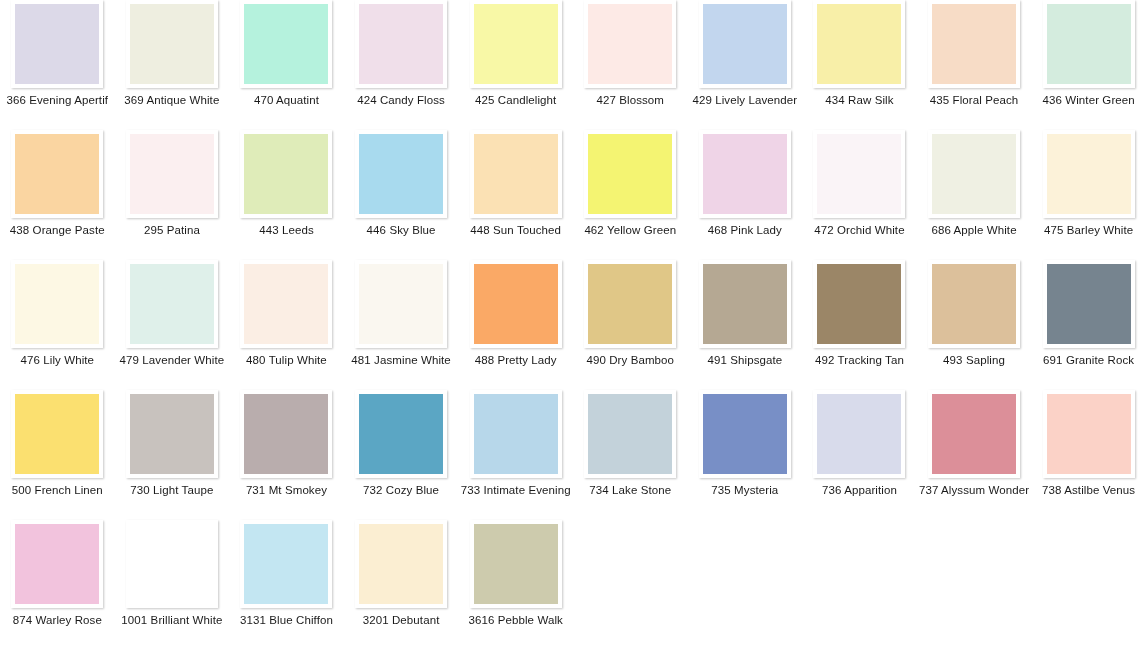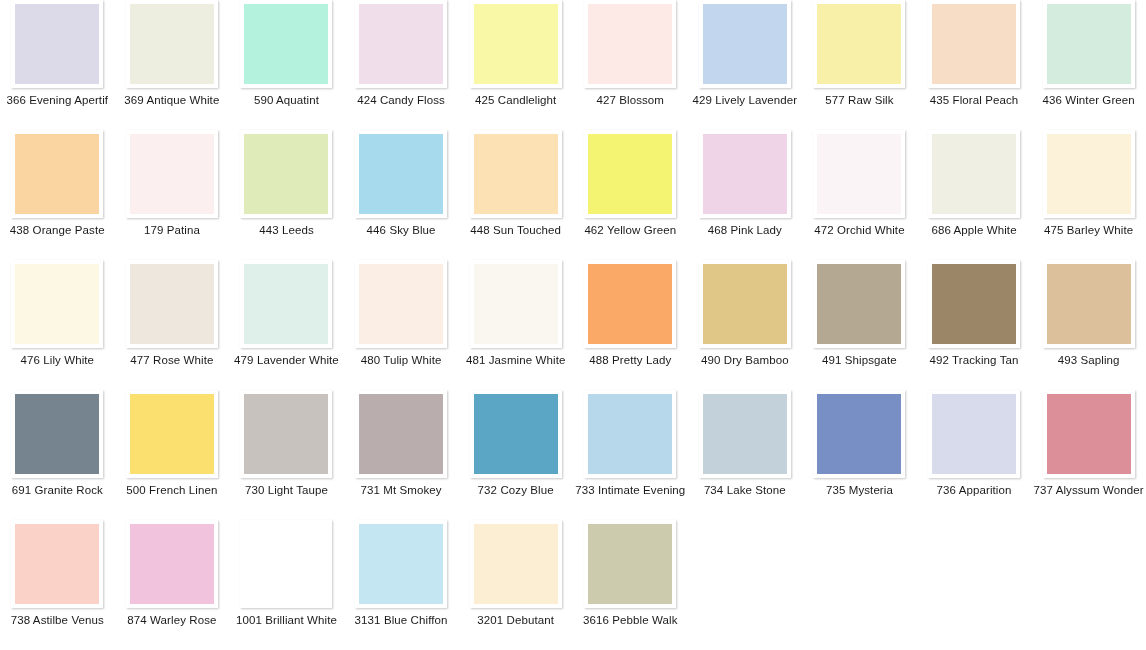--- a/index.html
+++ b/index.html
@@ -67,21 +67,21 @@
     <div class="swatch-cell">
       <div class="chip-wrap">
         <div class="chip" style="background-color: rgb(238, 238, 224);"></div>
       </div>
       <div class="swatch-label">369 Antique White</div>
     </div>
     <div class="swatch-cell">
       <div class="chip-wrap">
         <div class="chip" style="background-color: rgb(181, 242, 221);"></div>
       </div>
-      <div class="swatch-label">590 Aquatint</div>
+      <div class="swatch-label">470 Aquatint</div>
     </div>
     <div class="swatch-cell">
       <div class="chip-wrap">
         <div class="chip" style="background-color: rgb(240, 223, 234);"></div>
       </div>
       <div class="swatch-label">424 Candy Floss</div>
     </div>
     <div class="swatch-cell">
       <div class="chip-wrap">
         <div class="chip" style="background-color: rgb(248, 248, 166);"></div>
@@ -97,21 +97,21 @@
     <div class="swatch-cell">
       <div class="chip-wrap">
         <div class="chip" style="background-color: rgb(194, 214, 238);"></div>
       </div>
       <div class="swatch-label">429 Lively Lavender</div>
     </div>
     <div class="swatch-cell">
       <div class="chip-wrap">
         <div class="chip" style="background-color: rgb(248, 239, 168);"></div>
       </div>
-      <div class="swatch-label">577 Raw Silk</div>
+      <div class="swatch-label">434 Raw Silk</div>
     </div>
     <div class="swatch-cell">
       <div class="chip-wrap">
         <div class="chip" style="background-color: rgb(247, 220, 198);"></div>
       </div>
       <div class="swatch-label">435 Floral Peach</div>
     </div>
     <div class="swatch-cell">
       <div class="chip-wrap">
         <div class="chip" style="background-color: rgb(212, 236, 222);"></div>
@@ -121,21 +121,21 @@
     <div class="swatch-cell">
       <div class="chip-wrap">
         <div class="chip" style="background-color: rgb(250, 213, 161);"></div>
       </div>
       <div class="swatch-label">438 Orange Paste</div>
     </div>
     <div class="swatch-cell">
       <div class="chip-wrap">
         <div class="chip" style="background-color: rgb(251, 239, 240);"></div>
       </div>
-      <div class="swatch-label">179 Patina</div>
+      <div class="swatch-label">295 Patina</div>
     </div>
     <div class="swatch-cell">
       <div class="chip-wrap">
         <div class="chip" style="background-color: rgb(223, 236, 185);"></div>
       </div>
       <div class="swatch-label">443 Leeds</div>
     </div>
     <div class="swatch-cell">
       <div class="chip-wrap">
         <div class="chip" style="background-color: rgb(168, 218, 238);"></div>
@@ -176,26 +176,20 @@
       <div class="chip-wrap">
         <div class="chip" style="background-color: rgb(252, 242, 217);"></div>
       </div>
       <div class="swatch-label">475 Barley White</div>
     </div>
     <div class="swatch-cell">
       <div class="chip-wrap">
         <div class="chip" style="background-color: rgb(253, 248, 228);"></div>
       </div>
       <div class="swatch-label">476 Lily White</div>
-    </div>
-    <div class="swatch-cell">
-      <div class="chip-wrap">
-        <div class="chip" style="background-color: rgb(238, 231, 221);"></div>
-      </div>
-      <div class="swatch-label">477 Rose White</div>
     </div>
     <div class="swatch-cell">
       <div class="chip-wrap">
         <div class="chip" style="background-color: rgb(223, 240, 234);"></div>
       </div>
       <div class="swatch-label">479 Lavender White</div>
     </div>
     <div class="swatch-cell">
       <div class="chip-wrap">
         <div class="chip" style="background-color: rgb(251, 238, 228);"></div>

